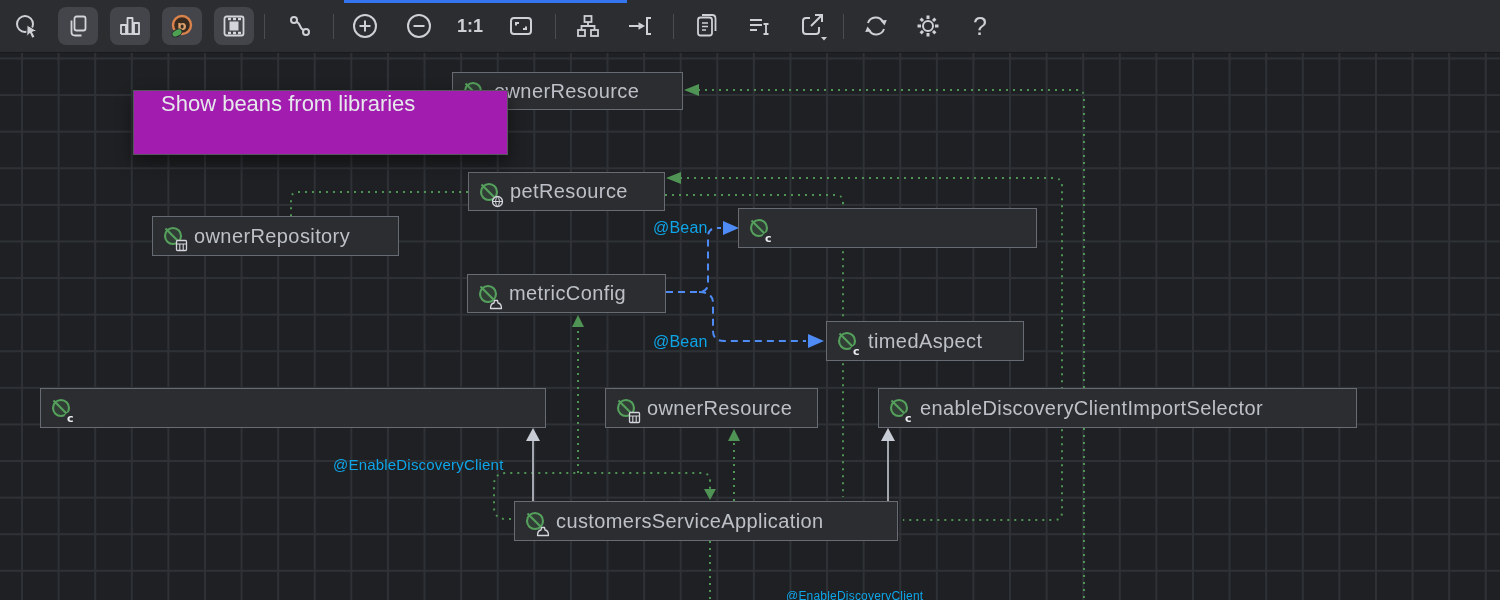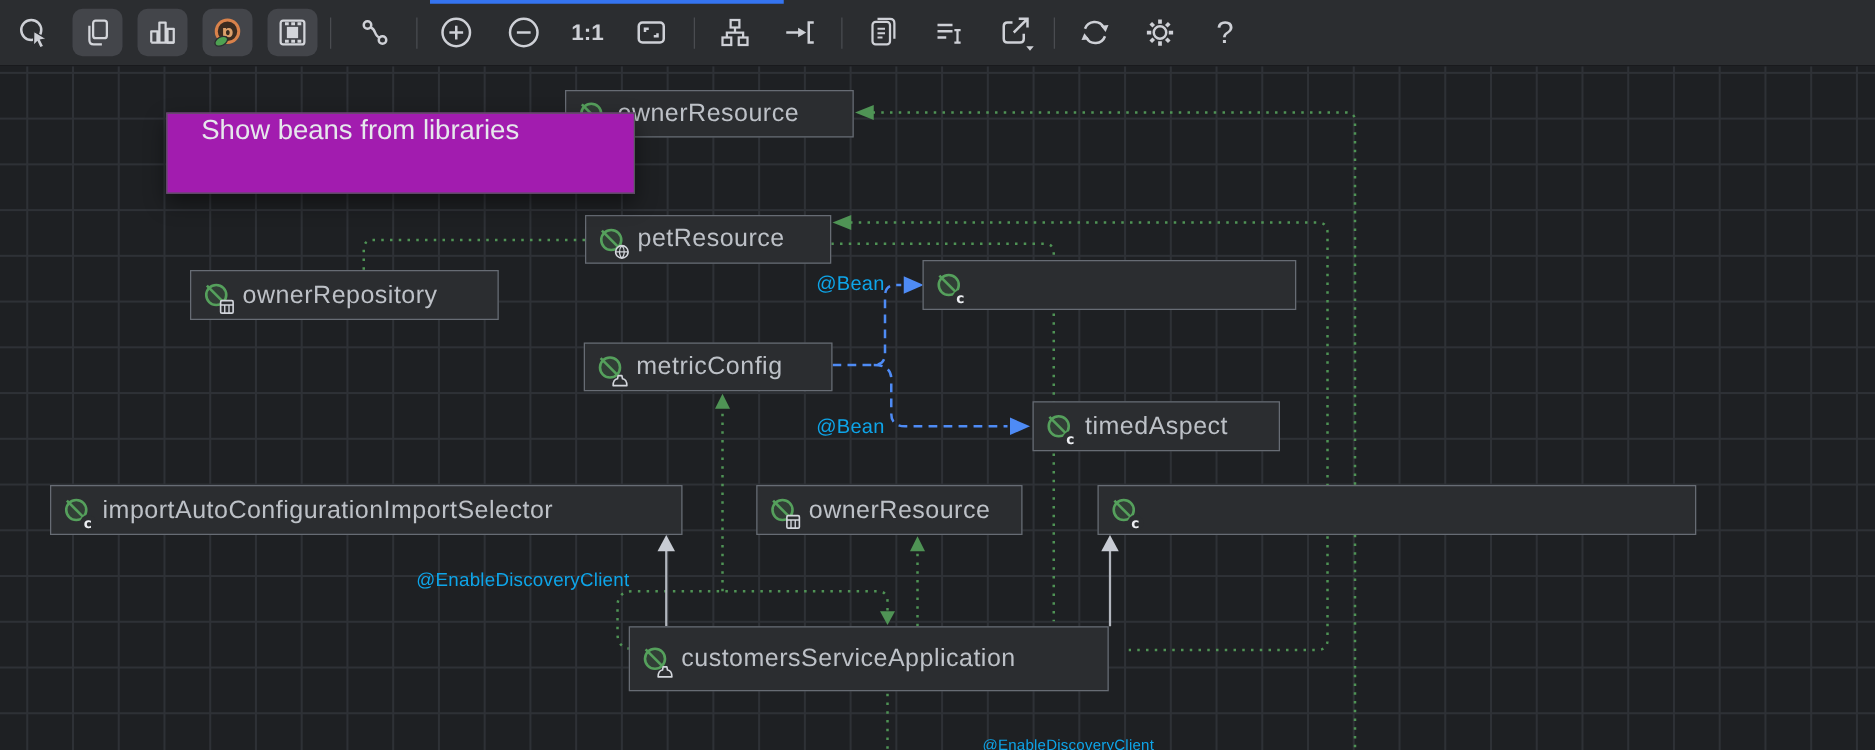--- a/index.html
+++ b/index.html
@@ -140,39 +140,39 @@
             <circle cx="12" cy="12" r="8" fill="rgba(85,160,92,.15)" stroke="#55a05c" stroke-width="2.1"></circle>
             <line x1="4.5" y1="4.5" x2="17.5" y2="17.5" stroke="#55a05c" stroke-width="2.1"></line>
           </svg><span class="badge-c">c</span></span>
         <span>timedAspect</span>
       </div>
       <div class="node" style="left: 40px; top: 388px; width: 506px; height: 40px;">
         <span class="nicon"><svg width="24" height="24" viewBox="0 0 24 24">
             <circle cx="12" cy="12" r="8" fill="rgba(85,160,92,.15)" stroke="#55a05c" stroke-width="2.1"></circle>
             <line x1="4.5" y1="4.5" x2="17.5" y2="17.5" stroke="#55a05c" stroke-width="2.1"></line>
           </svg><span class="badge-c">c</span></span>
-        <span>importAutoConfigurationImportSelector</span>
       </div>
       <div class="node" style="left: 605px; top: 388px; width: 213px; height: 40px;">
         <span class="nicon"><svg width="24" height="24" viewBox="0 0 24 24">
             <circle cx="12" cy="12" r="8" fill="rgba(85,160,92,.15)" stroke="#55a05c" stroke-width="2.1"></circle>
             <line x1="4.5" y1="4.5" x2="17.5" y2="17.5" stroke="#55a05c" stroke-width="2.1"></line>
           </svg><svg class="badge" width="13" height="13" viewBox="0 0 13 13">
             <rect x="1.5" y="1.5" width="10" height="10" rx="1" fill="#2b2d30" stroke="#d3d6dc" stroke-width="1.3"></rect>
             <path d="M1.5,5 H11.5 M4.8,5 V11.5 M8.2,5 V11.5" stroke="#d3d6dc" stroke-width="1.1"></path>
           </svg></span>
         <span>ownerResource</span>
       </div>
       <div class="node" style="left: 878px; top: 388px; width: 479px; height: 40px;">
         <span class="nicon"><svg width="24" height="24" viewBox="0 0 24 24">
             <circle cx="12" cy="12" r="8" fill="rgba(85,160,92,.15)" stroke="#55a05c" stroke-width="2.1"></circle>
             <line x1="4.5" y1="4.5" x2="17.5" y2="17.5" stroke="#55a05c" stroke-width="2.1"></line>
           </svg><span class="badge-c">c</span></span>
-      </div>
-      <div class="node" style="left: 503px; top: 501px; width: 384px; height: 52px;">
+        <span>enableDiscoveryClientImportSelector</span>
+      </div>
+      <div class="node" style="left: 514px; top: 501px; width: 384px; height: 40px;">
         <span class="nicon"><svg width="24" height="24" viewBox="0 0 24 24">
             <circle cx="12" cy="12" r="8" fill="rgba(85,160,92,.15)" stroke="#55a05c" stroke-width="2.1"></circle>
             <line x1="4.5" y1="4.5" x2="17.5" y2="17.5" stroke="#55a05c" stroke-width="2.1"></line>
           </svg><svg class="badge" width="14" height="12" viewBox="0 0 14 12">
             <path d="M1.5,10.5 Q1.5,5.5 5,5 L5.5,2.5 H8.5 L9,5 Q12.5,5.5 12.5,10.5 Z" fill="#2b2d30" stroke="#d3d6dc" stroke-width="1.3" stroke-linejoin="round"></path>
           </svg></span>
         <span>customersServiceApplication</span>
       </div>
     </div>
   <div id="labels-layer">

